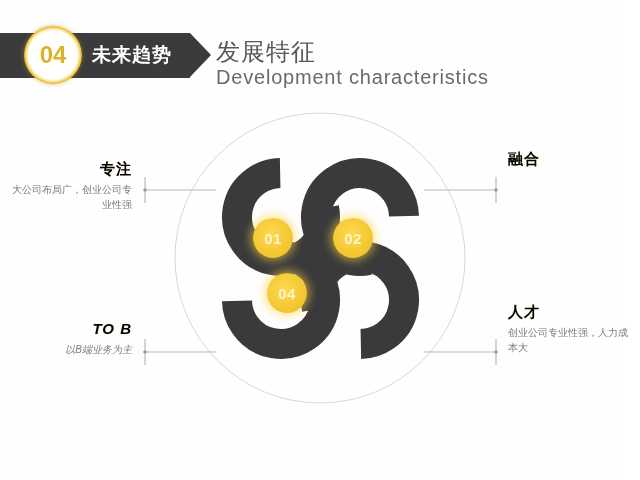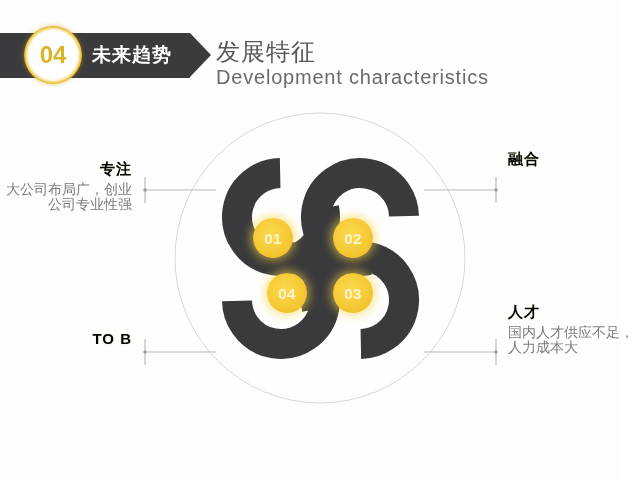--- a/index.html
+++ b/index.html
@@ -151,30 +151,30 @@
   .callout-title {
     font-size: 15px;
     font-weight: bold;
     color: #000000;
     line-height: 18px;
     letter-spacing: 1px;
     white-space: nowrap;
     text-shadow: 0 0 2px rgba(232,203,87,0.35);
   }
   .callout-desc {
-    font-size: 14px;
+    font-size: 10px;
     color: #7b7b7b;
     line-height: 15px;
     margin-top: 4px;
   }
   .callout.left { text-align: right; }
   .callout.right { text-align: left; }
 
   #callout-zhuanzhu { left: 6px;   top: 160px; width: 126px; }
-  #callout-tob      { left: 6px;   top: 330px; width: 126px; }
+  #callout-tob      { left: 6px;   top: 320px; width: 126px; font-style: italic; }
   #callout-ronghe   { left: 508px; top: 150px; width: 128px; }
   #callout-rencai   { left: 508px; top: 303px; width: 128px; }
 </style>
 </head>
 <body>
 
 <div id="slide">
 
   <div class="header-banner"></div>
   <div class="header-banner-arrow"></div>
@@ -234,38 +234,36 @@
       <circle cx="360" cy="300" r="44" fill="none" stroke="#3a3a3c" stroke-width="30" stroke-dasharray="215 62" stroke-dashoffset="-18" transform="rotate(145 360 300)"></circle>
     </g>
   </svg>
 
   <div class="badge" id="badge-01">
     <span>01</span>
   </div>
   <div class="badge" id="badge-02">
     <span>02</span>
   </div>
-  <div class="badge" id="badge-03">
-    <span>03</span>
-  </div>
   <div class="badge" id="badge-04">
     <span>04</span>
   </div>
 
   <div class="callout left" id="callout-zhuanzhu">
     <div class="callout-title">专注</div>
     <div class="callout-desc">大公司布局广，创业公司专业性强</div>
   </div>
 
   <div class="callout left" id="callout-tob">
     <div class="callout-title">TO B</div>
+    <div class="callout-desc">以B端业务为主</div>
   </div>
 
   <div class="callout right" id="callout-ronghe">
     <div class="callout-title">融合</div>
   </div>
 
   <div class="callout right" id="callout-rencai">
     <div class="callout-title">人才</div>
-    <div class="callout-desc">国内人才供应不足，人力成本大</div>
+    <div class="callout-desc">创业公司专业性强，人力成本大</div>
   </div>
 
 </div>
 
 </body></html>

